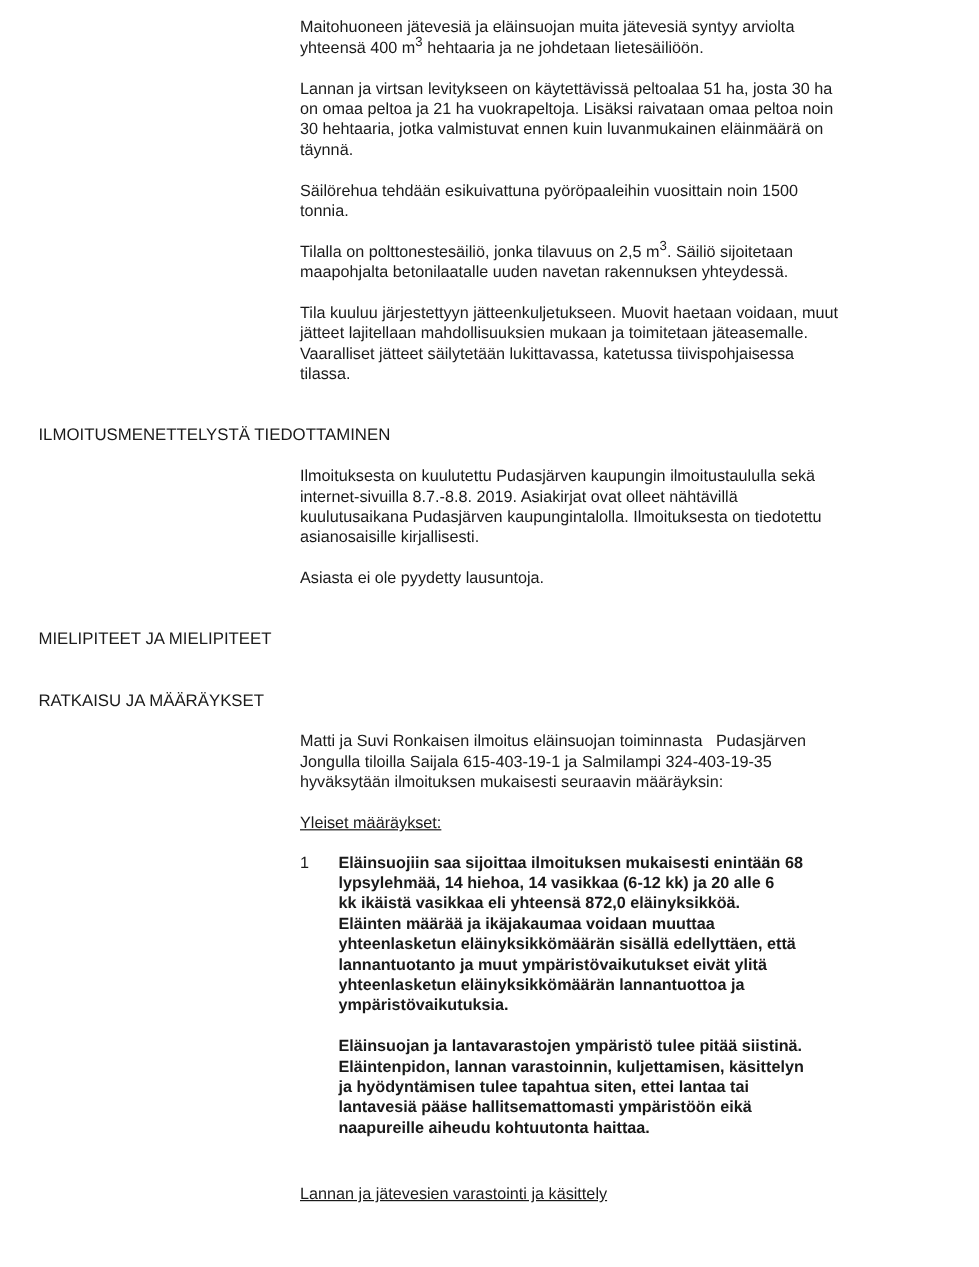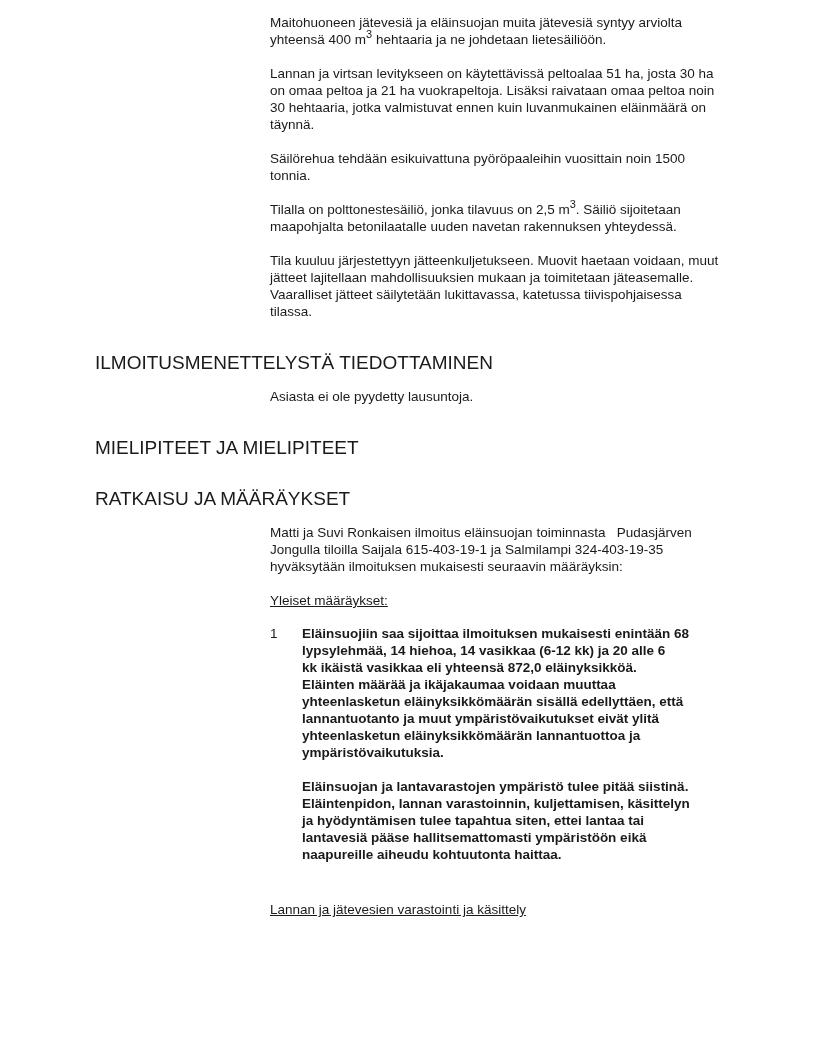--- a/index.html
+++ b/index.html
@@ -8,31 +8,30 @@
     position: relative;
     width: 816px;
     height: 1056px;
     background: #ffffff;
     color: #1a1a1a;
     font-family: "Liberation Sans", "DejaVu Sans", sans-serif;
     font-size: 13.5px;
     line-height: 17px;
     padding-top: 14px;
     overflow: hidden;
-    padding-left: 20px;
   }
   .body-par {
     margin: 0 0 17px 250px;
     width: 545px;
     white-space: pre-wrap;
   }
   .section-heading {
-    margin: 34px 0 17px 75px;
+    margin: 34px 0 17px 32px;
     font-weight: normal;
-    font-size: 19px;
+    font-size: 14px;
     line-height: 17px;
   }
   .sub-heading {
     margin: 0 0 16px 250px;
     width: 545px;
     text-decoration: underline;
     white-space: pre-wrap;
   }
   .sub-heading.closing {
     margin-top: 38px;
@@ -79,20 +78,24 @@
   <p class="body-par"><span>Tilalla on polttonestesäiliö, jonka tilavuus on 2,5 m</span><sup class="ms-sup">3</sup><span>. Säiliö sijoitetaan
 maapohjalta betonilaatalle uuden navetan rakennuksen yhteydessä.</span></p>
 
   <p class="body-par">Tila kuuluu järjestettyyn jätteenkuljetukseen. Muovit haetaan voidaan, muut
 jätteet lajitellaan mahdollisuuksien mukaan ja toimitetaan jäteasemalle.
 Vaaralliset jätteet säilytetään lukittavassa, katetussa tiivispohjaisessa
 tilassa.</p>
 
   <div class="section-heading">ILMOITUSMENETTELYSTÄ TIEDOTTAMINEN</div>
 
+  <p class="body-par">Ilmoituksesta on kuulutettu Pudasjärven kaupungin ilmoitustaululla sekä
+internet-sivuilla 8.7.-8.8. 2019. Asiakirjat ovat olleet nähtävillä
+kuulutusaikana Pudasjärven kaupungintalolla. Ilmoituksesta on tiedotettu
+asianosaisille kirjallisesti.</p>
 
   <p class="body-par">Asiasta ei ole pyydetty lausuntoja.</p>
 
   <div class="section-heading">MIELIPITEET JA MIELIPITEET</div>
 
 
   <div class="section-heading">RATKAISU JA MÄÄRÄYKSET</div>
 
   <p class="body-par">Matti ja Suvi Ronkaisen ilmoitus eläinsuojan toiminnasta   Pudasjärven
 Jongulla tiloilla Saijala 615-403-19-1 ja Salmilampi 324-403-19-35

